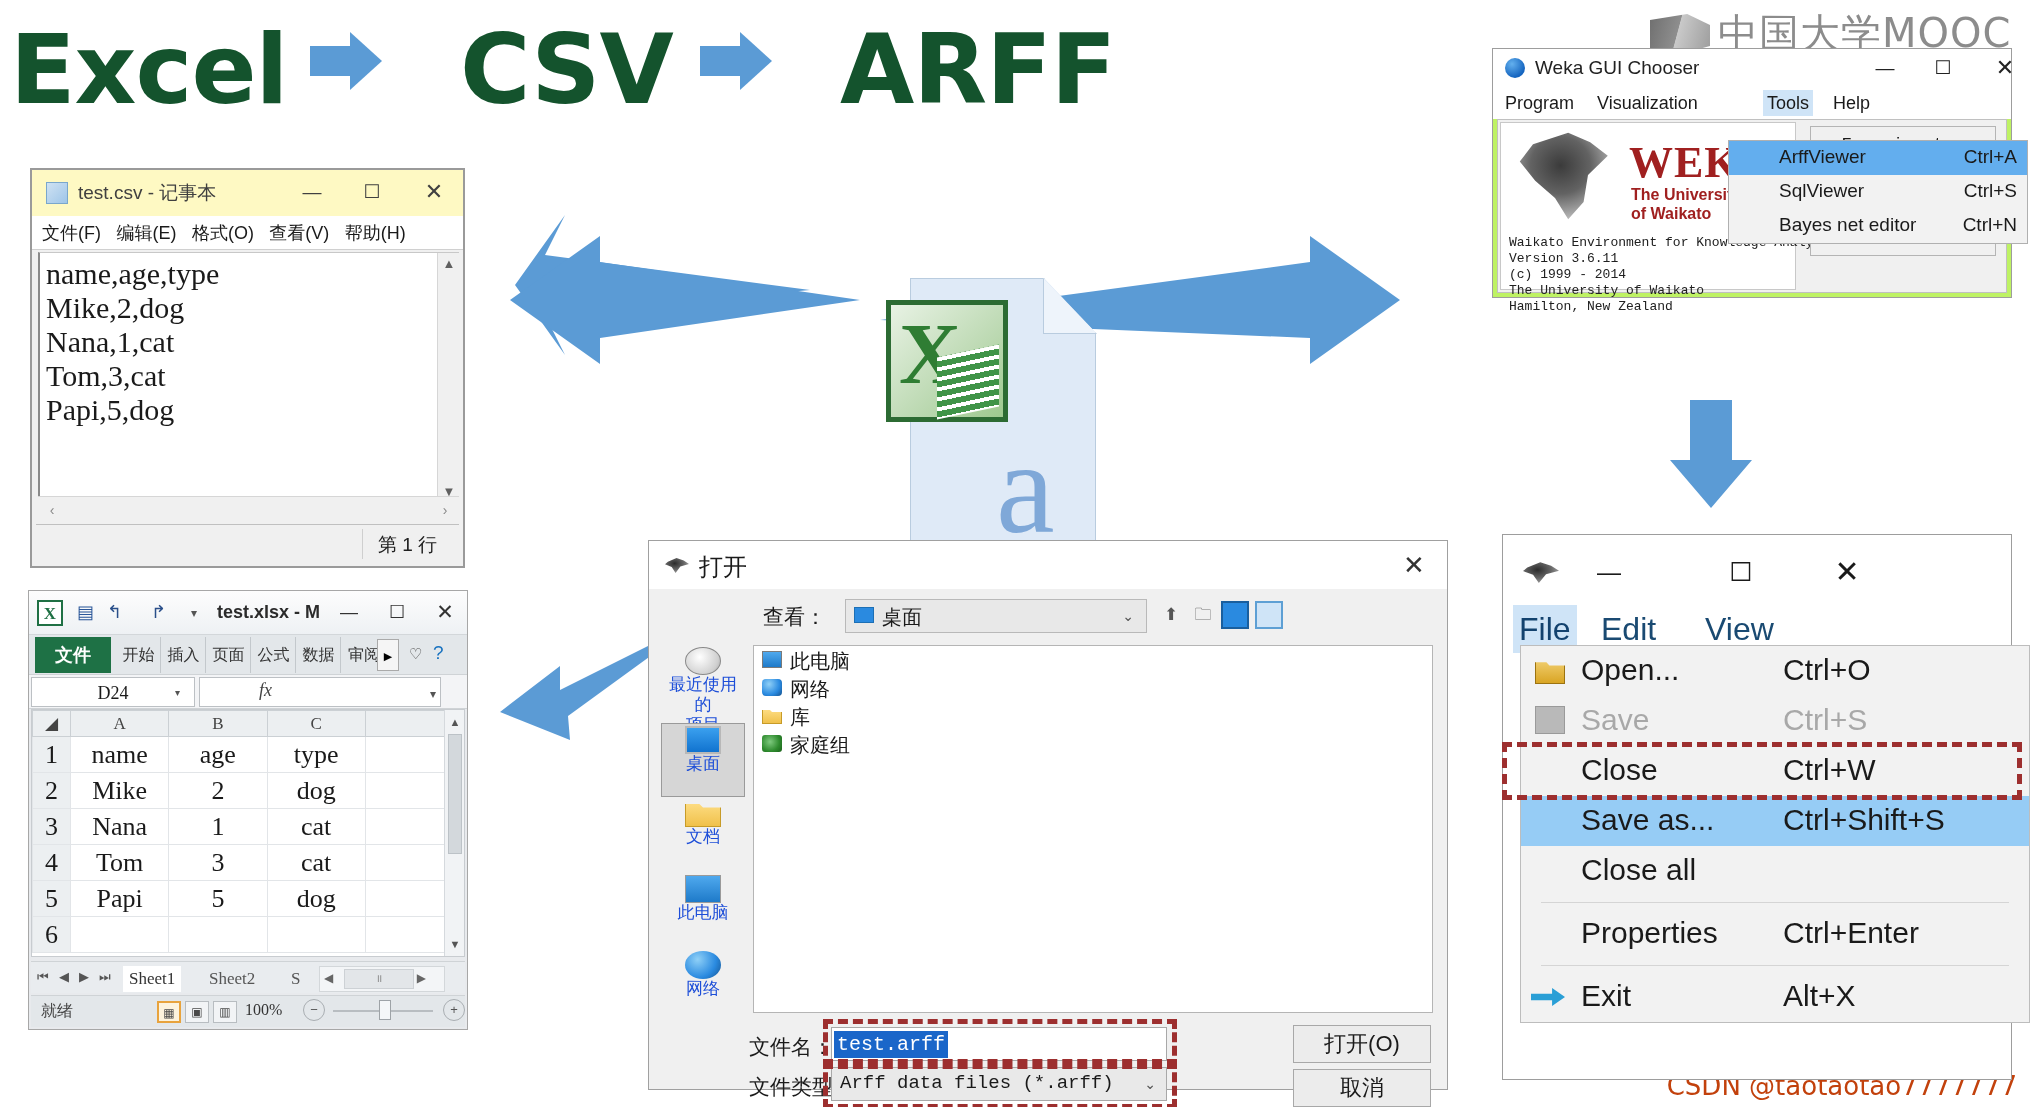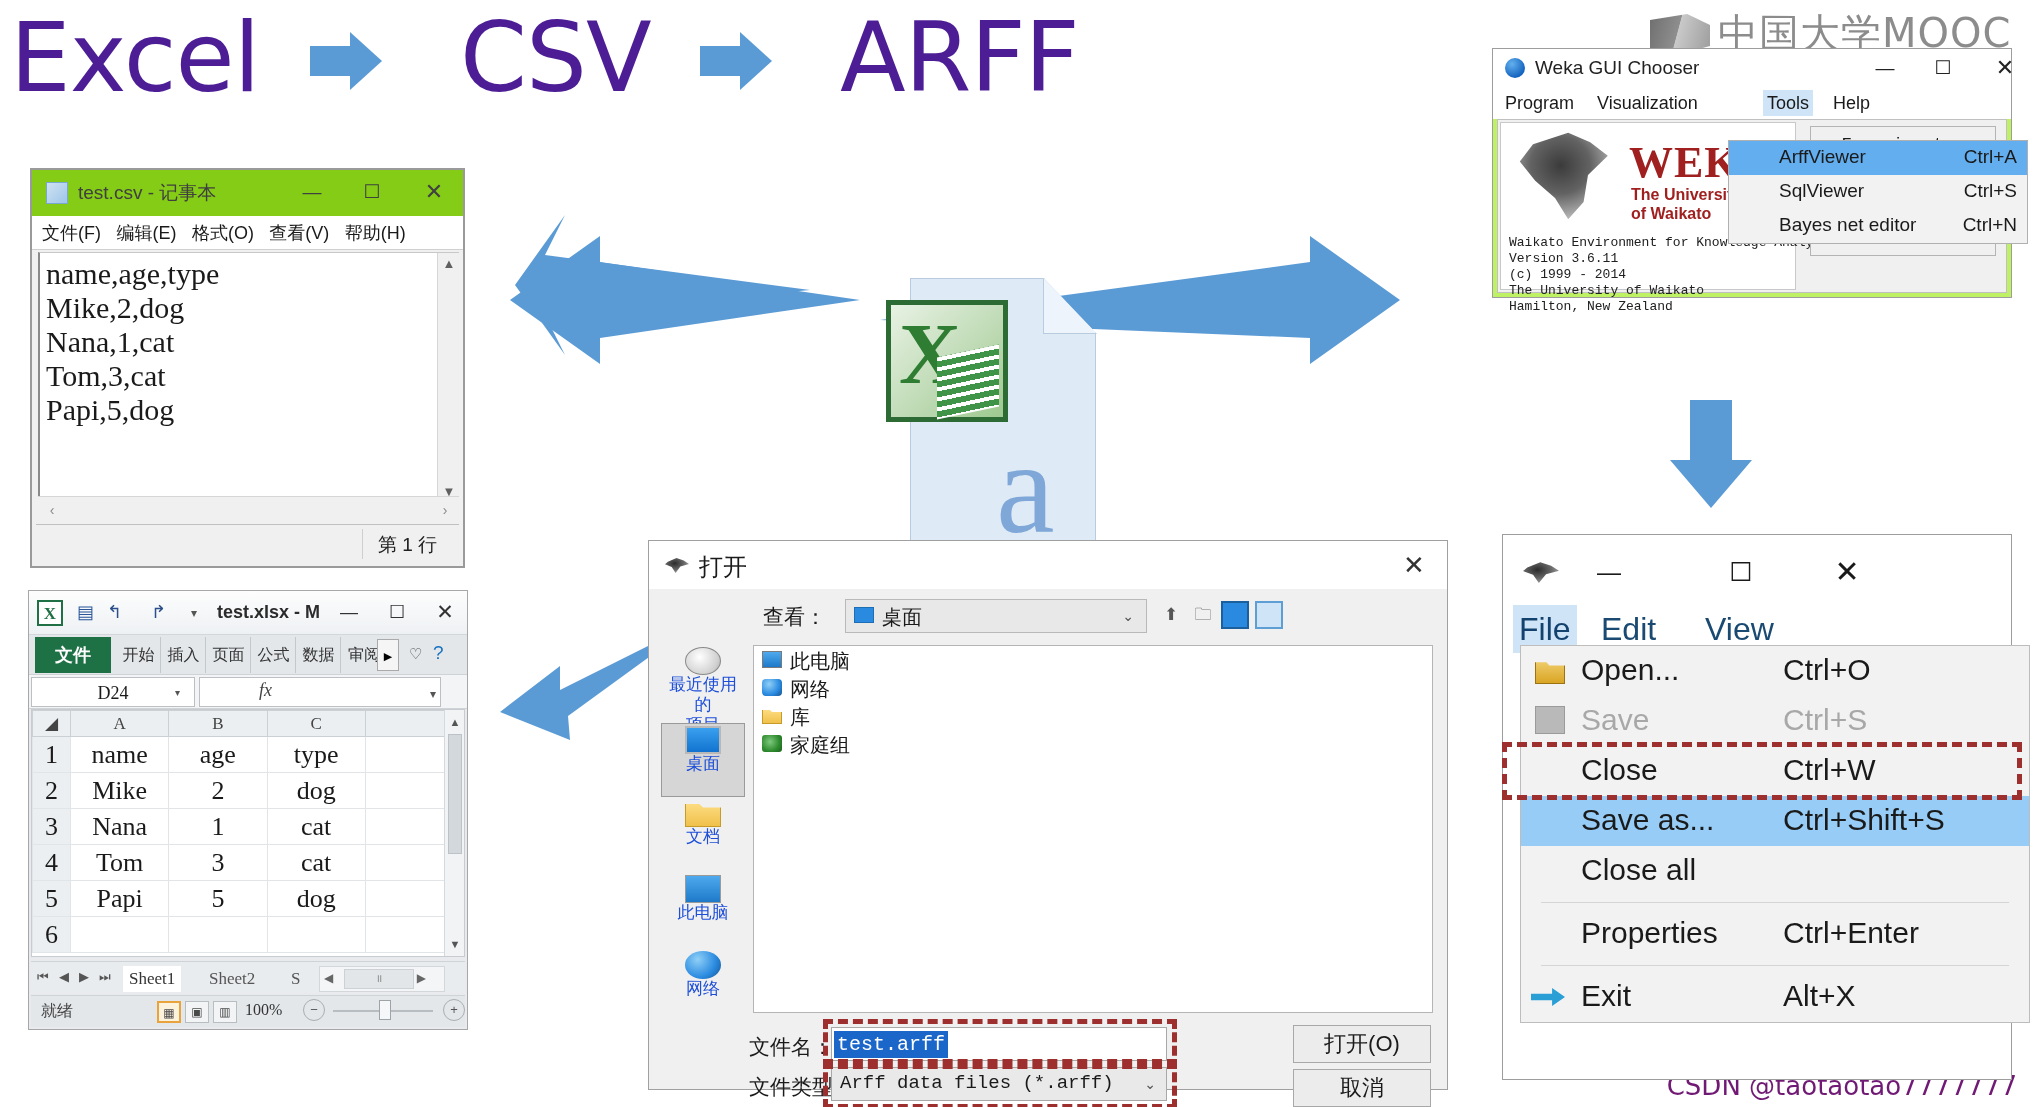--- a/index.html
+++ b/index.html
@@ -7,22 +7,22 @@
   body {
     width:2033px; height:1107px; position:relative; overflow:hidden;
     background:#ffffff;
     font-family:"Liberation Sans", sans-serif;
     -webkit-font-smoothing:antialiased;
   }
 
   
   #title-row { position:absolute; left:10px; top:6px; width:1120px; height:104px; }
   .title-word {
-    position:absolute; top:0; font-family:"DejaVu Sans", sans-serif;
-    font-size:96px; font-weight:400; color:#4c1d95; letter-spacing:-1px;
+    position:absolute; top:12px; font-family:"DejaVu Sans", sans-serif;
+    font-size:96px; font-weight:700; color:#14532d; letter-spacing:-1px;
     line-height:104px; white-space:nowrap;
   }
   #tw-excel { left:0px; }
   #tw-csv   { left:450px; }
   #tw-arff  { left:830px; }
   .fat-arrow { position:absolute; }
   .fat-arrow .shaft {
     position:absolute; left:0; top:14px; width:44px; height:30px; background:#5b9bd5;
   }
   .fat-arrow .head {
@@ -37,21 +37,21 @@
   .diag-arrow { position:absolute; }
 
   
   .win { position:absolute; background:#ffffff; }
 
   
   #notepad {
     left:30px; top:168px; width:435px; height:400px;
     border:2px solid #9a9a9a; background:#f0f0f0;
   }
-  #np-titlebar { position:relative; height:46px; background:#84cc16;padding-left:20px; }
+  #np-titlebar { position:relative; height:46px; background:#fef9c3;padding-left:20px; }
   #np-icon {
     position:absolute; left:14px; top:12px; width:22px; height:22px;
     background:linear-gradient(135deg,#cfe2f3 0%, #9ec5e8 100%);
     border:1px solid #7aa7cc;
   }
   #np-title {
     position:absolute; left:46px; top:10px; font-size:19px; color:#404040;
     white-space:nowrap; font-family:"Liberation Sans", sans-serif;
   }
   .np-btn {
@@ -416,21 +416,21 @@
   #od-type-hl { position:absolute; left:174px; top:518px; width:354px; height:50px;
     border:5px dashed #9d2f2f; pointer-events:none; }
 
   
   #mooc { position:absolute; left:1650px; top:6px; width:380px; height:56px; }
   #mooc-cube { position:absolute; left:0; top:8px; width:60px; height:42px;
     background:linear-gradient(105deg,#6f6f6f 0%, #8e8e8e 45%, #c9c9c9 46%, #9c9c9c 100%);
     clip-path:polygon(0 14%, 62% 0, 100% 26%, 100% 76%, 38% 100%, 0 84%); }
   #mooc-text { position:absolute; left:68px; top:0; font-size:40px; color:#8c8c8c;
     font-family:"DejaVu Sans", sans-serif; white-space:nowrap; letter-spacing:1px; }
-  #csdn { position:absolute; right:16px; bottom:6px; font-size:26px; color:#701a75;
+  #csdn { position:absolute; right:16px; bottom:6px; font-size:26px; color:#c2410c;
     font-family:"DejaVu Sans", sans-serif; }
 </style>
 </head>
 <body>
 
 <div id="title-row">
   <span class="title-word" id="tw-excel">Excel</span>
   <div class="fat-arrow" id="title-arrow-1">
     <div class="shaft"></div>
       <div class="head"></div>

